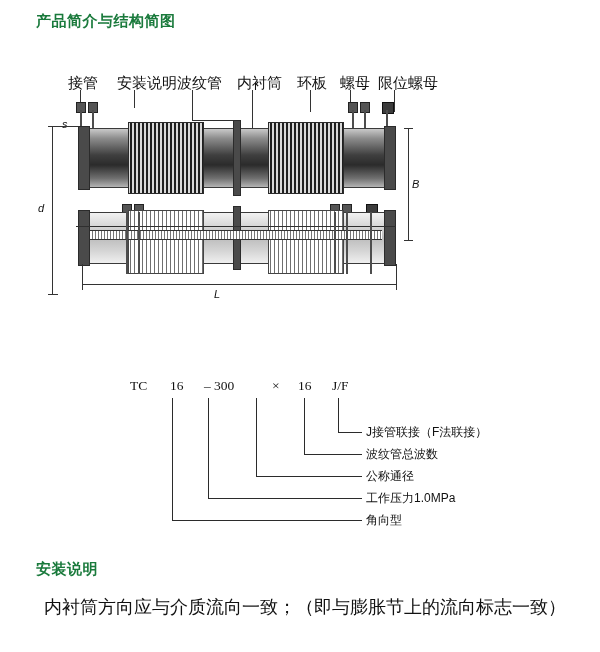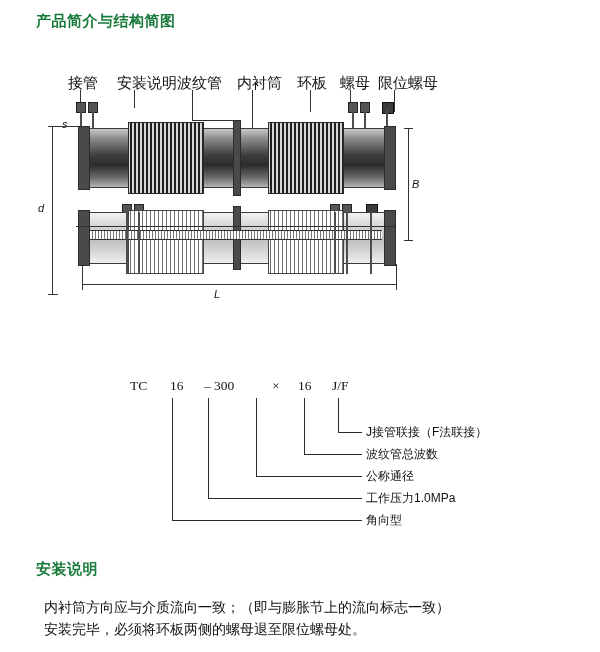--- a/index.html
+++ b/index.html
@@ -161,21 +161,21 @@
   }
 
   
   #notes {
     position: absolute;
     left: 44px;
     top: 596px;
     width: 520px;
   }
   .note-line {
-    font-size: 14px;
+    font-size: 18px;
     line-height: 22px;
     color: #111;
     white-space: nowrap;
   }
 </style>
 </head>
 <body>
 
 <div class="page">
 
@@ -300,16 +300,15 @@
     <div class="code-desc" style="left:336px; top:68px;">波纹管总波数</div>
     <div class="code-desc" style="left:336px; top:90px;">公称通径</div>
     <div class="code-desc" style="left:336px; top:112px;">工作压力1.0MPa</div>
     <div class="code-desc" style="left:336px; top:134px;font-family:Liberation Mono, monospace;">角向型</div>
   </div>
 
   <div class="section-title" id="title-3">安装说明</div>
 
   <div id="notes">
     <div class="note-line">内衬筒方向应与介质流向一致；（即与膨胀节上的流向标志一致）</div>
-    <div class="note-line">安装完毕，必须将环板两侧的螺母退至限位螺母处。</div>
   </div>
 
 </div>
 
 </body></html>

